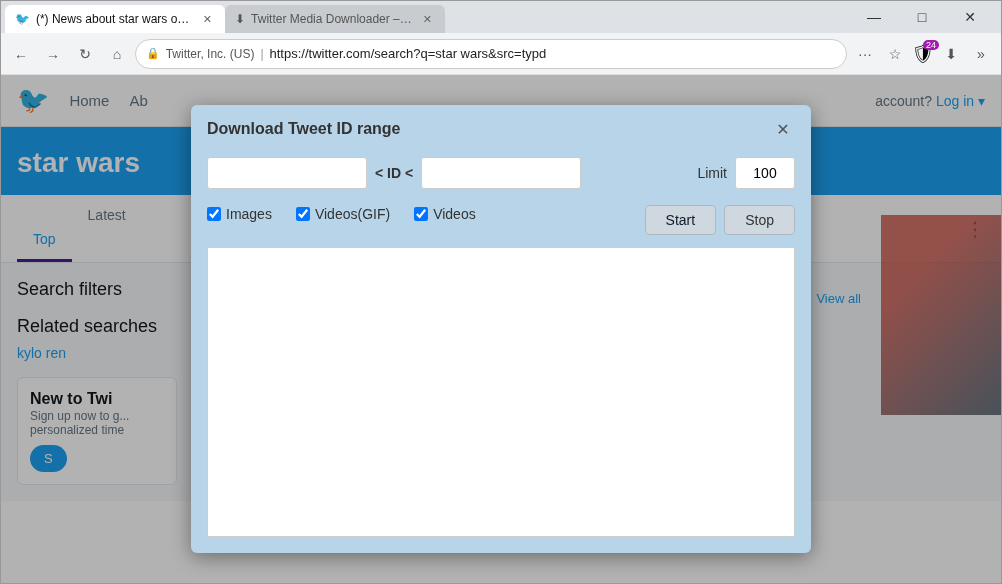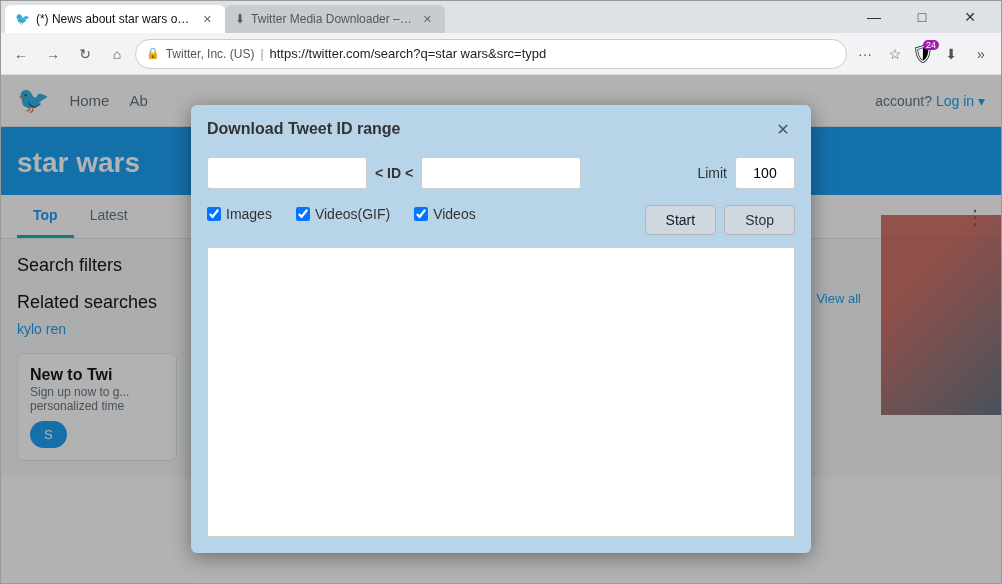--- a/index.html
+++ b/index.html
@@ -234,22 +234,23 @@
 
     .search-tab {
       padding: 12px 16px;
       font-size: 14px;
       color: #657786;
       cursor: pointer;
       position: relative;
     }
     .search-tab.active {
       color: #1da1f2;
-      font-weight: bold;
-      border-bottom: 3px solid #14b8a6;
+      font-weight: normal;
+      border-bottom: 3px solid #4c1d95;
+      margin-top: 24px;
     }
 
     .search-body {
       display: flex;
       padding: 16px;
       gap: 16px;
       background: #f5f8fa;
     }
 
     .left-sidebar {

